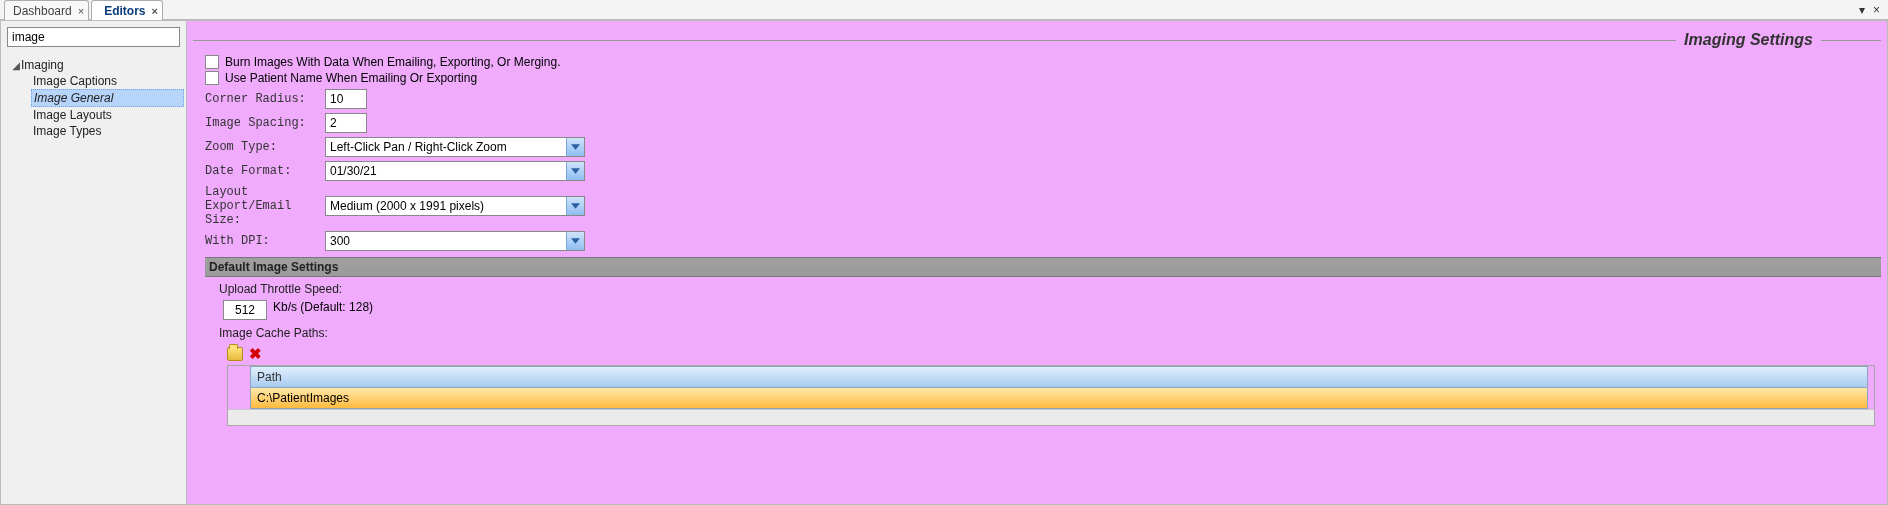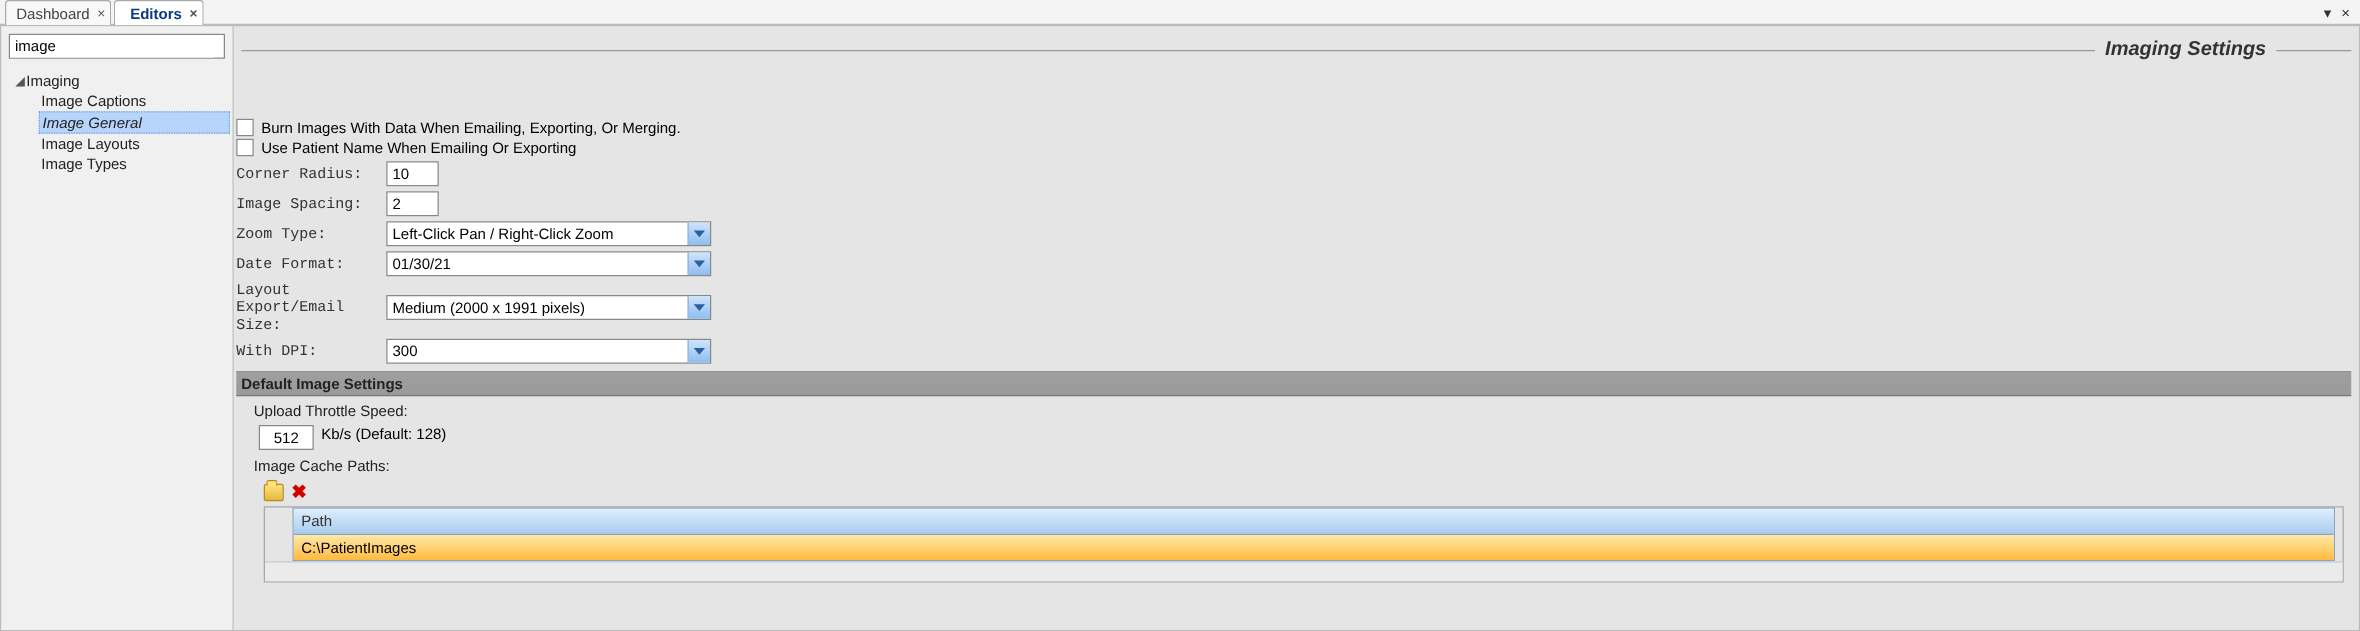--- a/index.html
+++ b/index.html
@@ -72,33 +72,33 @@
 }
 .searchbox .clear { padding: 0 4px; cursor: pointer; color: #333; font-size: 13px;}
 .tree { padding: 4px 2px 4px 10px; }
 .tree-row { display: flex; align-items: center; white-space: nowrap; padding: 1px 0; cursor: default; color: #222;}
 .tree-row .caret { width: 10px; display: inline-block; text-align: center; color: #555; font-size: 10px;}
 .tree-children { margin-left: 20px; }
 .tree-item { padding: 1px 2px; cursor: default; color: #222;}
 .tree-item.selected { background: #b7d4fb; border: 1px dotted #6ea2e4; font-style: italic; }
 .main {
   flex: 1;
-  background: #e5e5e5;
+  background: #f0abfc;
   display: flex;
   flex-direction: column;
   overflow: hidden;
 }
 .header-line {
   margin: 10px 6px 4px 6px;
   display: flex;
   align-items: center;
 }
 .header-line .rule { flex: 1; height: 1px; background: #999; }
 .header-line .title { font-style: italic; font-weight: 700; font-size: 16px; color: #333; padding: 0 8px; white-space: nowrap;}
-.form-area { padding: 0 6px 6px 2px; margin-top: 40px; }
+.form-area { padding: 0 6px 6px 18px; }
 .check-row { display: flex; align-items: center; margin: 2px 0; }
 .check-row input[type=checkbox]{
   width: 14px; height: 14px; appearance: none; border: 1px solid #888; background: #fff; margin-right: 6px; cursor: pointer;
 }
 .field-row { display: flex; align-items: center; margin: 4px 0; }
 .field-label { width: 120px; color: #333; font-family: Liberation Mono, monospace;}
 .num-input { width: 42px; height: 20px; border: 1px solid #888; background: #fff; padding: 0 4px; }
 .select {
   display: flex; align-items: center; border: 1px solid #888; background: #fff; height: 20px; width: 260px;
 }

